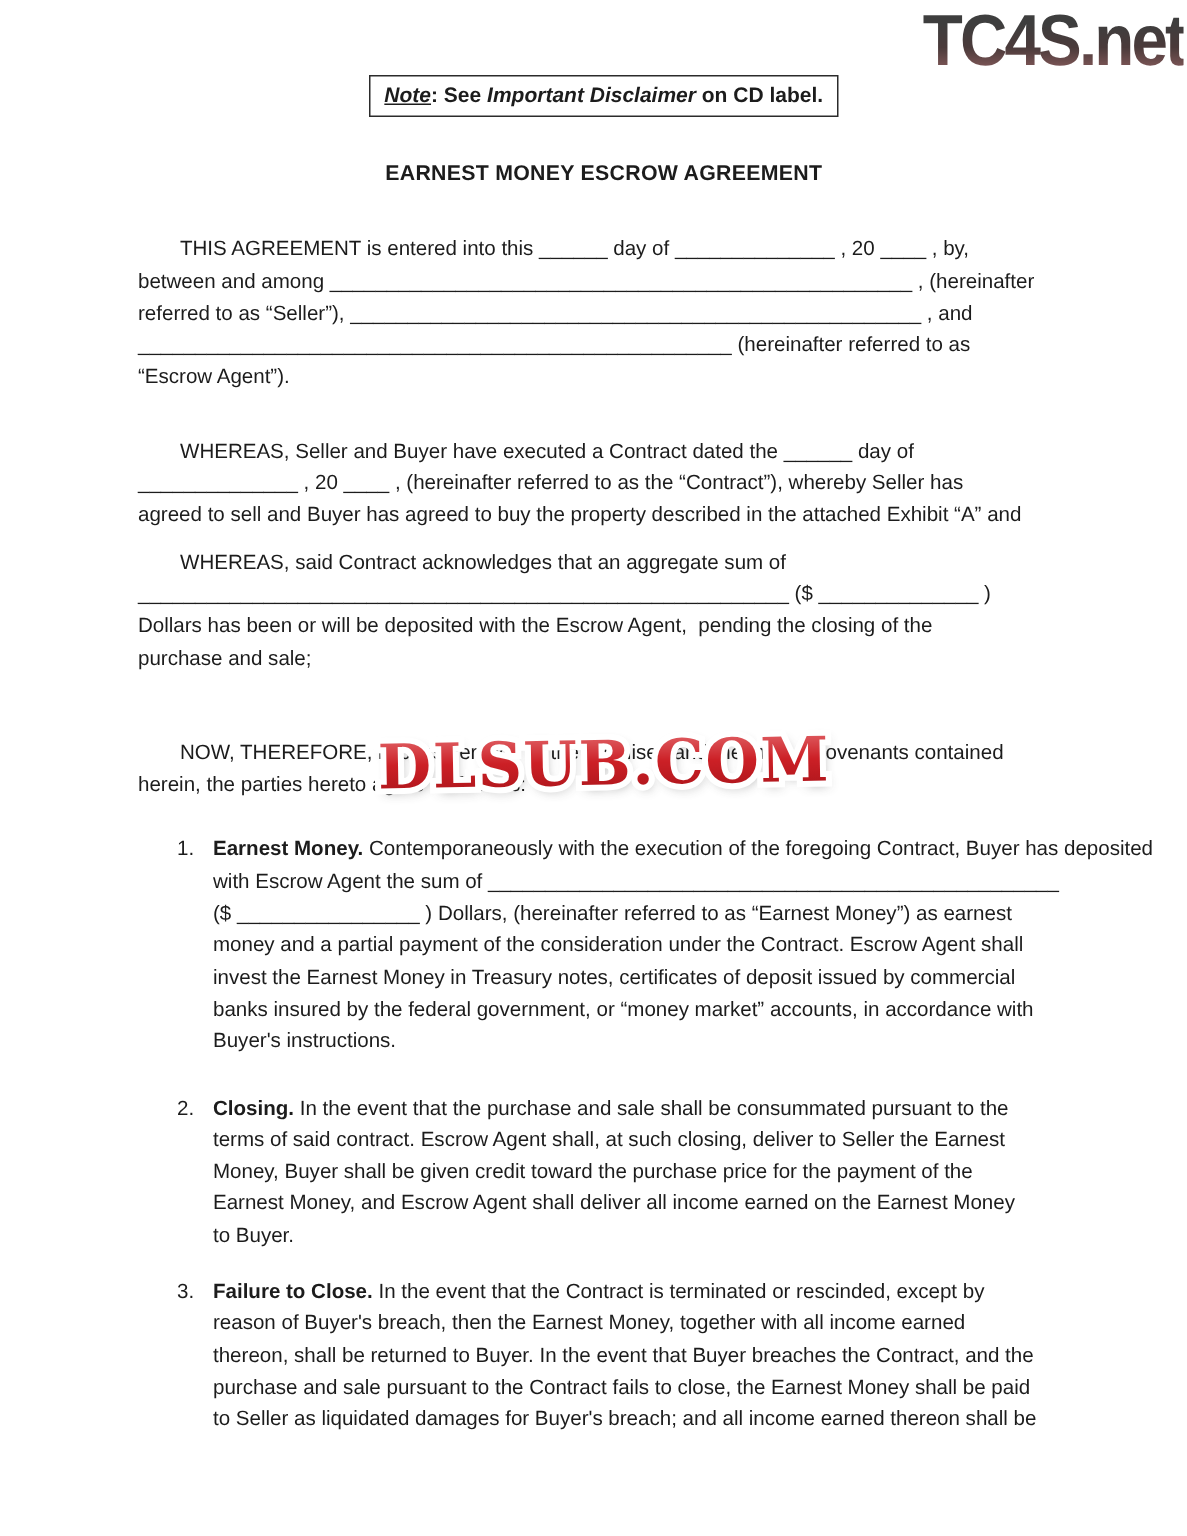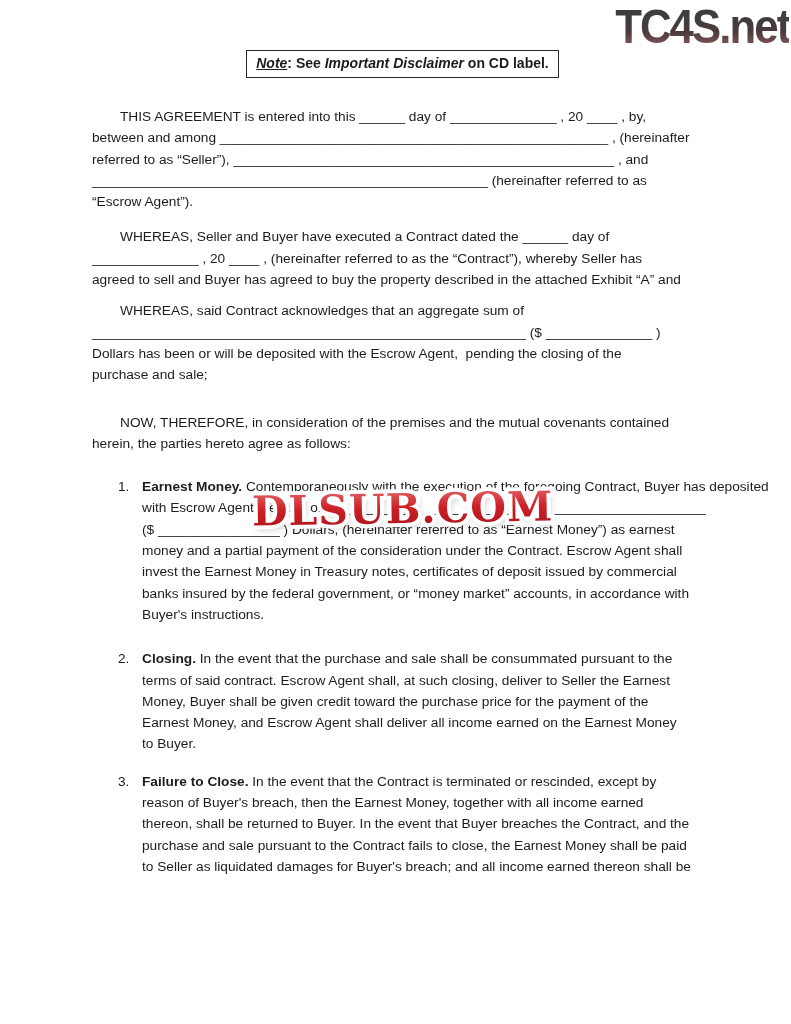--- a/index.html
+++ b/index.html
@@ -35,23 +35,23 @@
     font-weight:bold;
     margin:28px 0 0 0;
     letter-spacing:.2px;
   }
   
   .para{
     white-space:pre;
     text-indent:28px;
     margin:0;
   }
-  .p1{margin-top:28px;margin-bottom:14px;}
+  .p1{margin-top:28px;margin-bottom:28px;}
   .p2{margin-bottom:10px;}
-  .p3{margin-bottom:26px;}
+  .p3{margin-bottom:42px;}
   .p4{margin-bottom:22px;}
   
   .li{display:flex;margin-left:26px;}
   .li .num{flex:none;width:24px;}
   .li .li-text{flex:1;white-space:pre;}
   .li1{margin-bottom:23px;}
   .li2{margin-bottom:16px;}
   .li3{margin-bottom:0;}
   
   .footer{position:relative;margin-top:24px;height:21px;}
@@ -117,20 +117,21 @@
 <div class="page">
 
   <div class="wm tc4s">TC4S.net</div>
 
   <div class="content">
 
     <div class="notice-wrap">
       <div class="notice-box"><span class="b u">Note</span><span class="b">: See </span><span class="b i">Important Disclaimer</span><span class="b"> on CD label.</span></div>
     </div>
 
+    <div class="title">EARNEST MONEY ESCROW AGREEMENT</div>
 
     <div class="para p1">THIS AGREEMENT is entered into this ______ day of ______________ , 20 ____ , by,
 between and among ___________________________________________________ , (hereinafter
 referred to as “Seller”), __________________________________________________ , and
 ____________________________________________________ (hereinafter referred to as
 “Escrow Agent”).</div>
     <div class="para p2">WHEREAS, Seller and Buyer have executed a Contract dated the ______ day of
 ______________ , 20 ____ , (hereinafter referred to as the “Contract”), whereby Seller has
 agreed to sell and Buyer has agreed to buy the property described in the attached Exhibit “A” and</div>
     <div class="para p3">WHEREAS, said Contract acknowledges that an aggregate sum of

